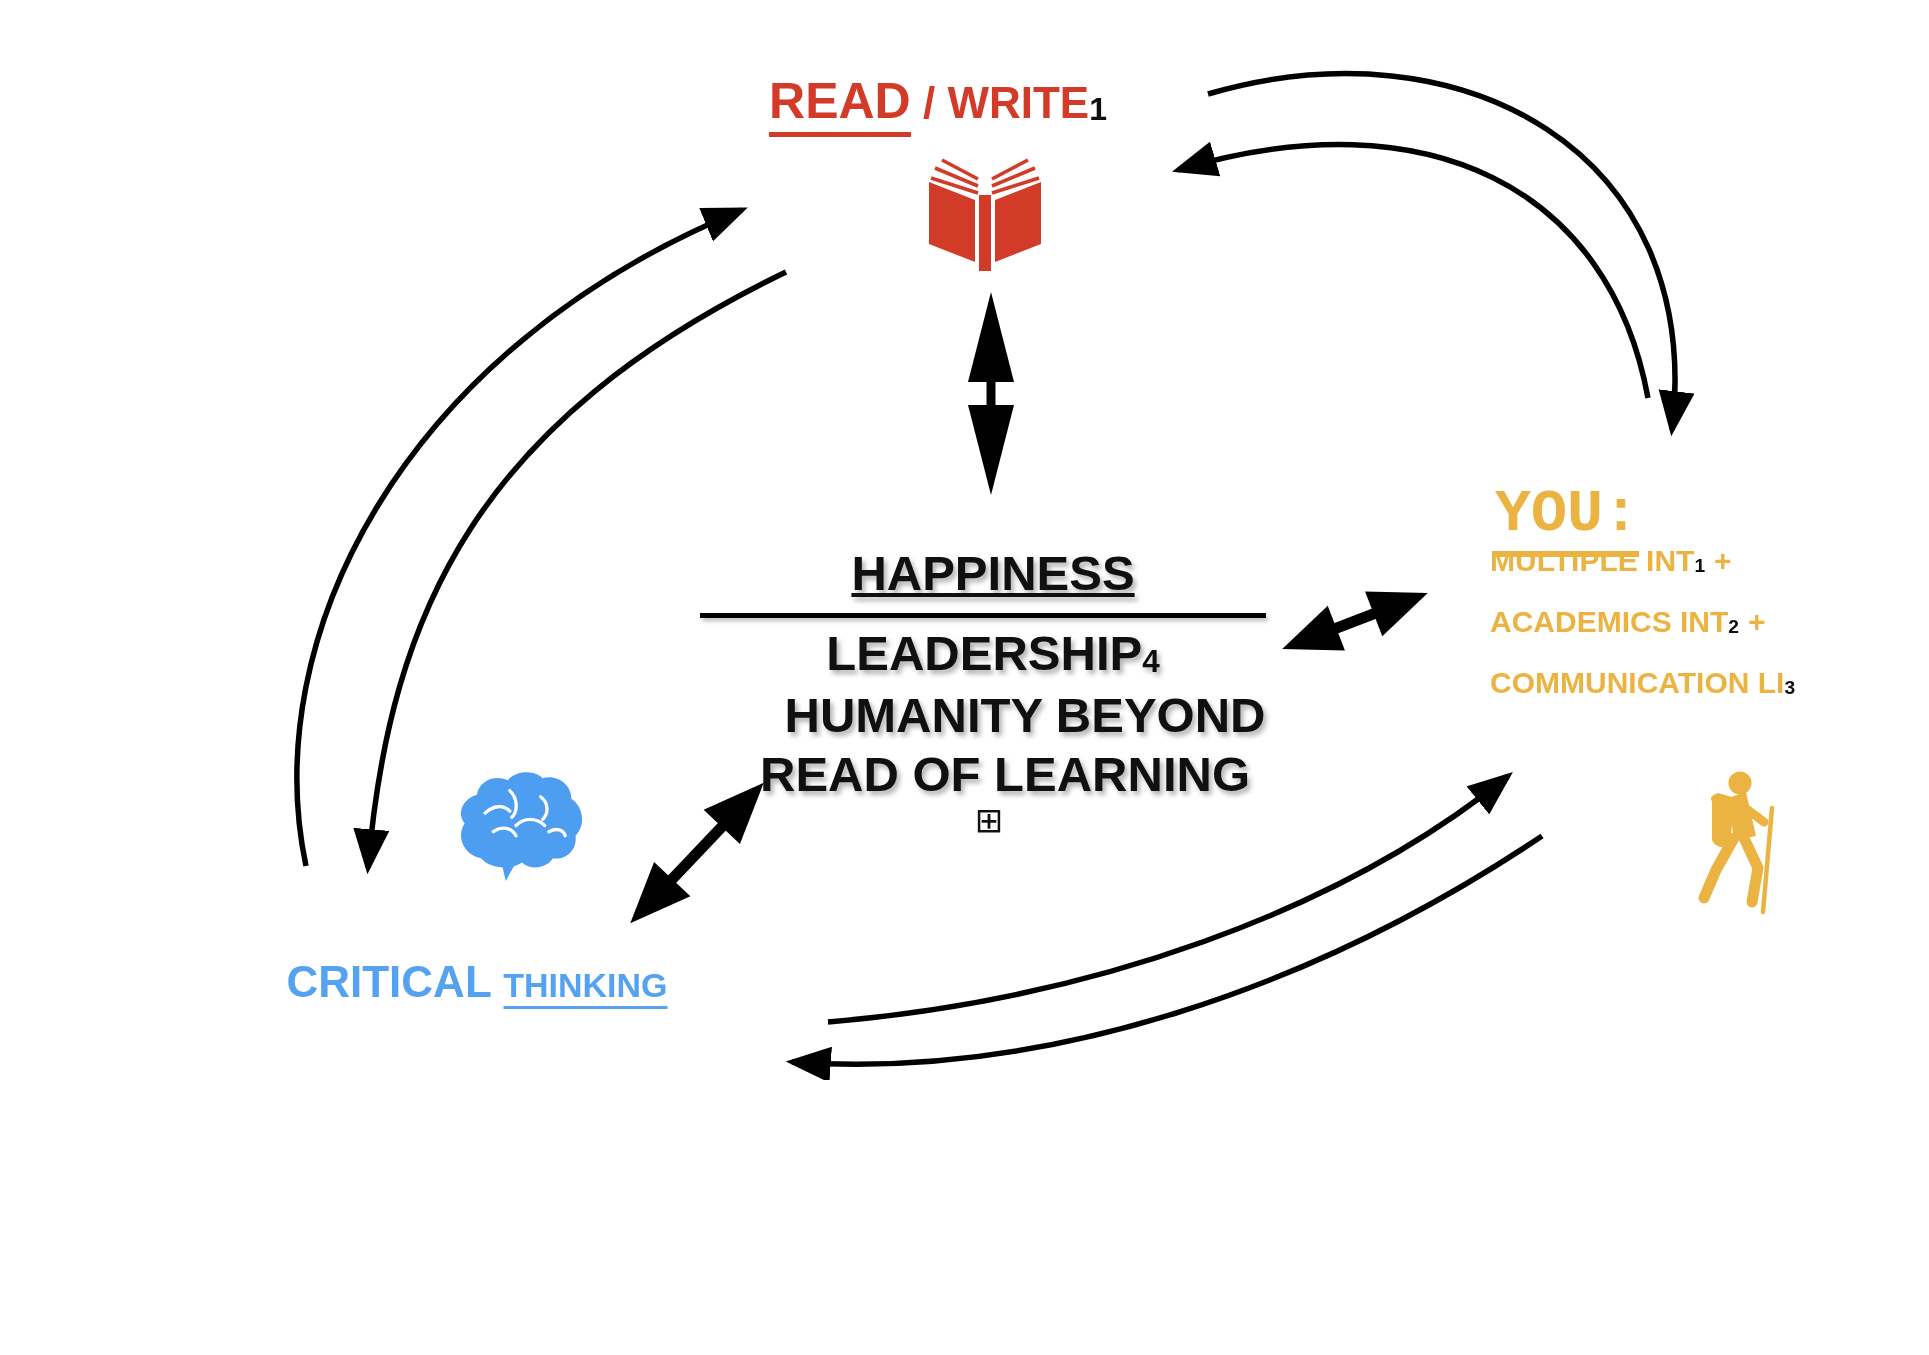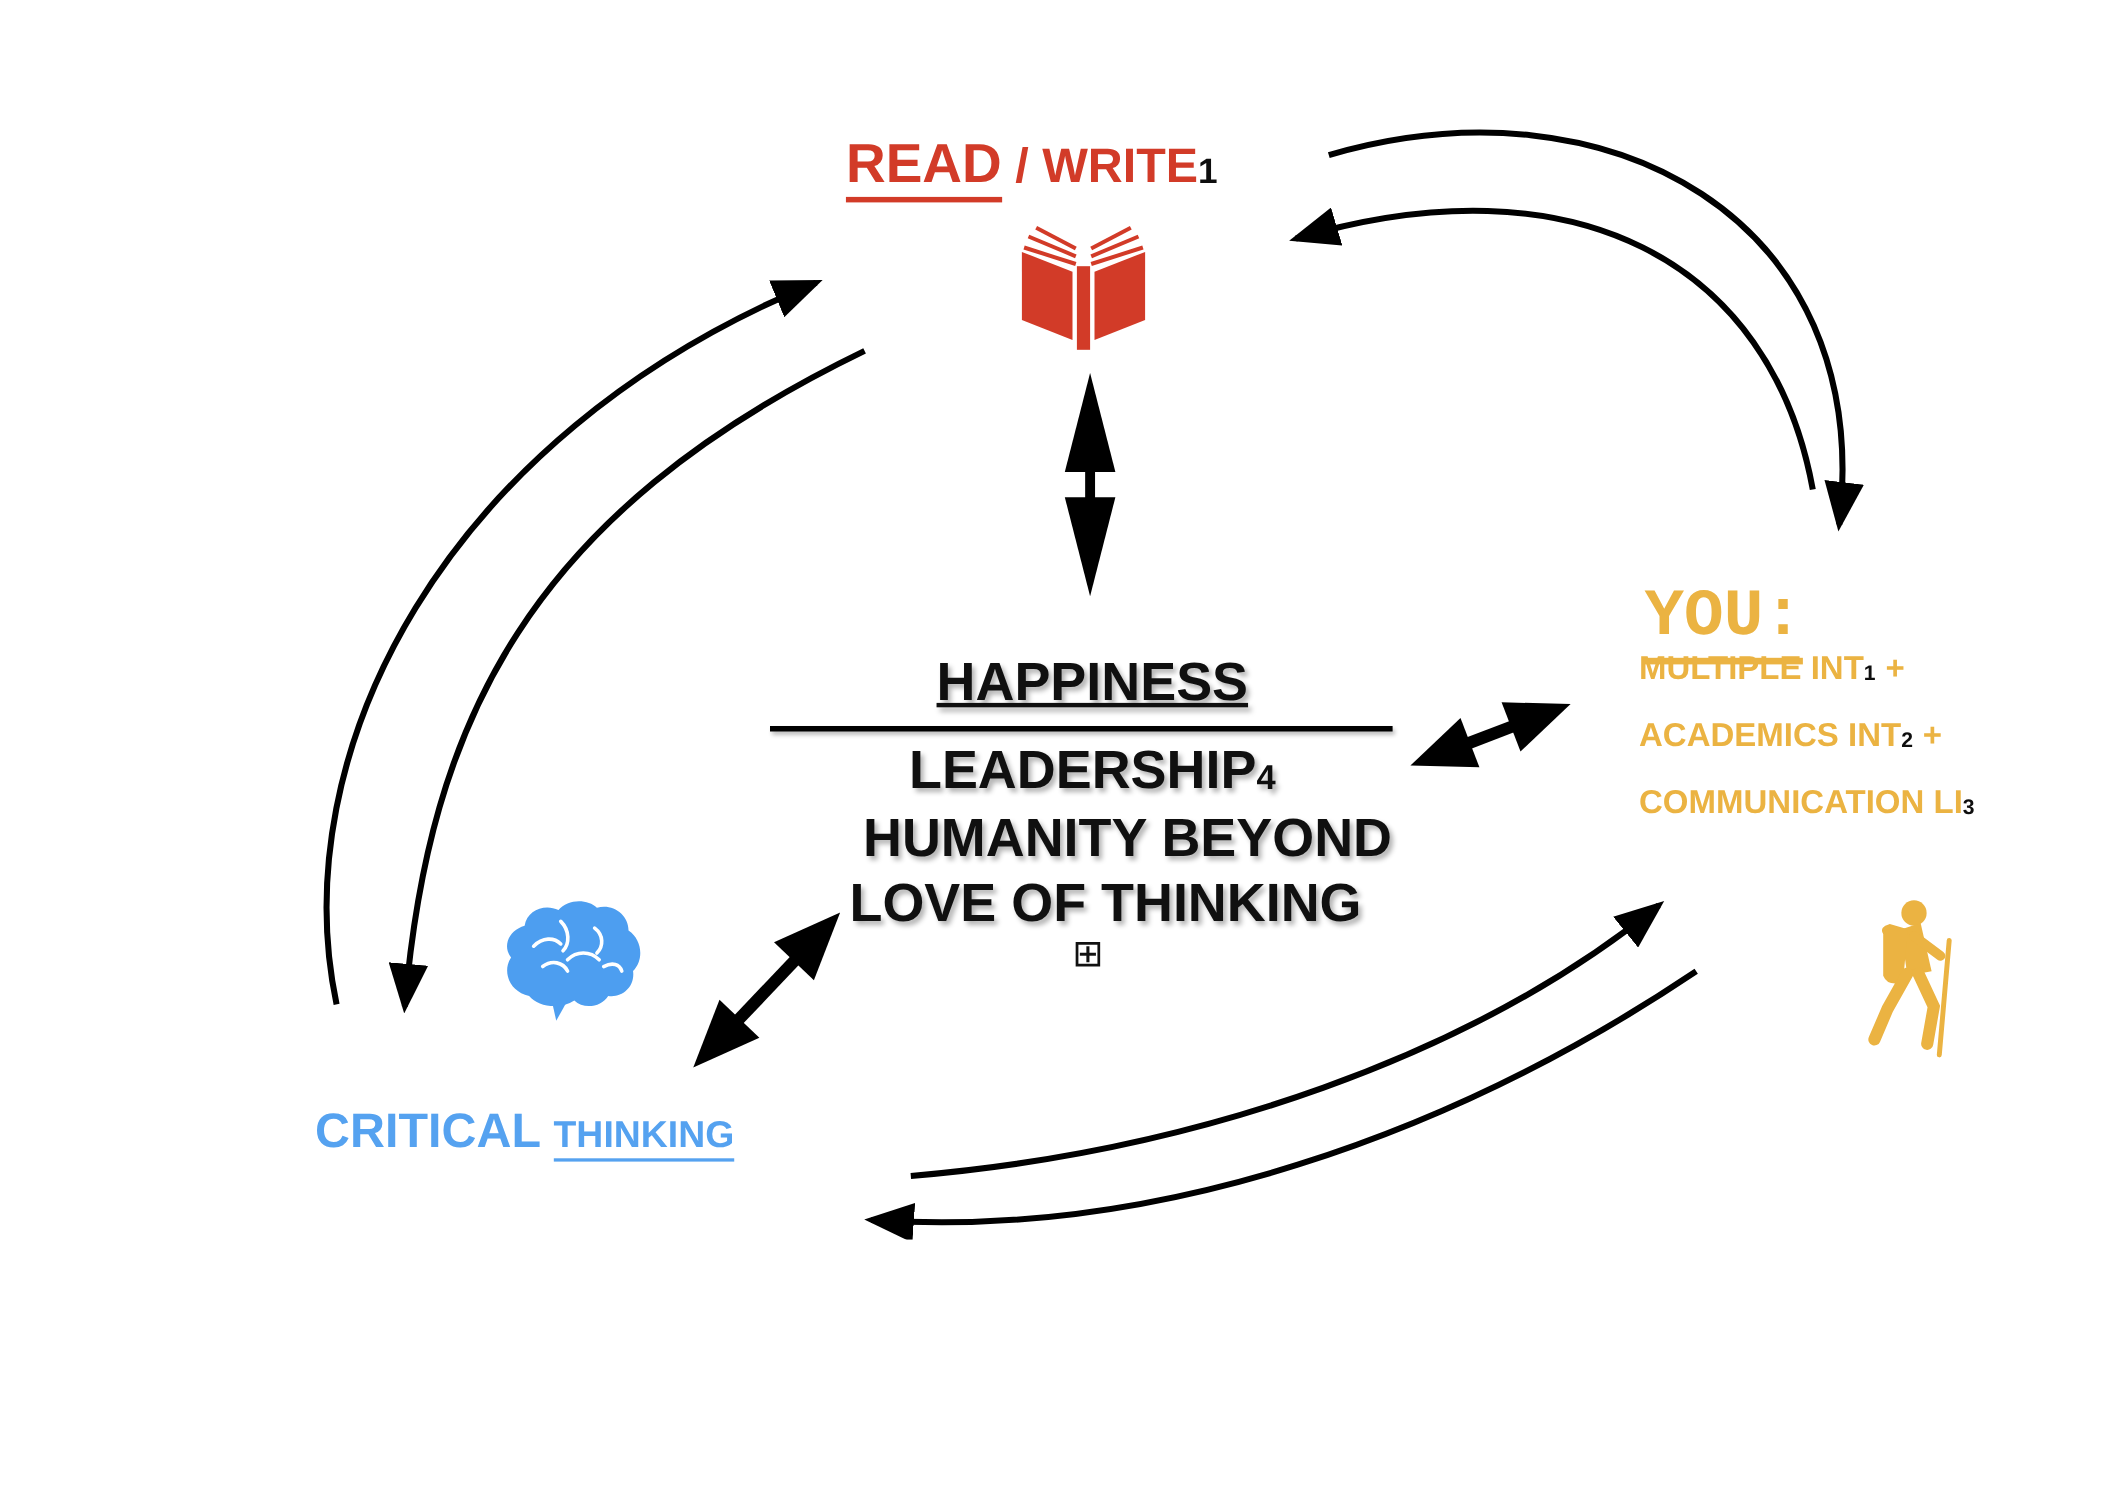--- a/index.html
+++ b/index.html
@@ -1,18 +1,18 @@
 <!DOCTYPE html>
 <html><head>
 <meta charset="utf-8">
 <style>
   html,body{margin:0;padding:0;background:#ffffff;}
   .stage{
     position:relative;width:1929px;height:1080px;background:#ffffff;overflow:hidden;
-    font-family:"Liberation Sans","DejaVu Sans",sans-serif;font-weight:bold;margin-top:47px;
+    font-family:"Liberation Sans","DejaVu Sans",sans-serif;font-weight:bold;
   }
   .abs{position:absolute;white-space:nowrap;}
   .cx{transform:translateX(-50%);}
   .ul{border-bottom:0.11em solid currentColor;padding-bottom:0.05em;}
   .note{color:#0e0e0e;font-size:0.64em;vertical-align:-0.05em;}
   
   .title-red{color:#d23b28;font-size:50px;}
   .title-red .small{font-size:44px;}
   
   .center-line{color:#101010;font-size:49px;text-shadow:3px 4px 5px rgba(0,0,0,0.30);}
@@ -90,21 +90,21 @@
   </svg>
 
   <div class="abs cx center-line" style="left:993px;top:545px;text-decoration:underline;"><span>HAPPINESS</span></div>
 
   <div class="abs center-rule" style="left:700px;top:613px;width:566px;height:4.5px;"></div>
 
   <div class="abs cx center-line" style="left:993px;top:625px;">
     <span>LEADERSHIP</span><span class="note">4</span>
   </div>
   <div class="abs cx center-line" style="left:1025px;top:687px;"><span>HUMANITY BEYOND</span></div>
-  <div class="abs cx center-line" style="left:1005px;top:746px;"><span>LOVE OF THINKING</span></div>
+  <div class="abs cx center-line" style="left:1005px;top:746px;"><span>READ OF LEARNING</span></div>
 
   <div class="abs cx plusbox" style="left:989px;top:800px;"><span>⊞</span></div>
 
   <div class="abs cx gold you-title" style="left:1567px;top:480px;">
     <span class="ul">YOU:</span>
   </div>
 
   <div class="abs gold you-list" style="left:1490px;top:533px;">
     <span class="row">
       <span>MULTIPLE INT</span><span class="note">1</span><span class="plus-sep">+</span>

